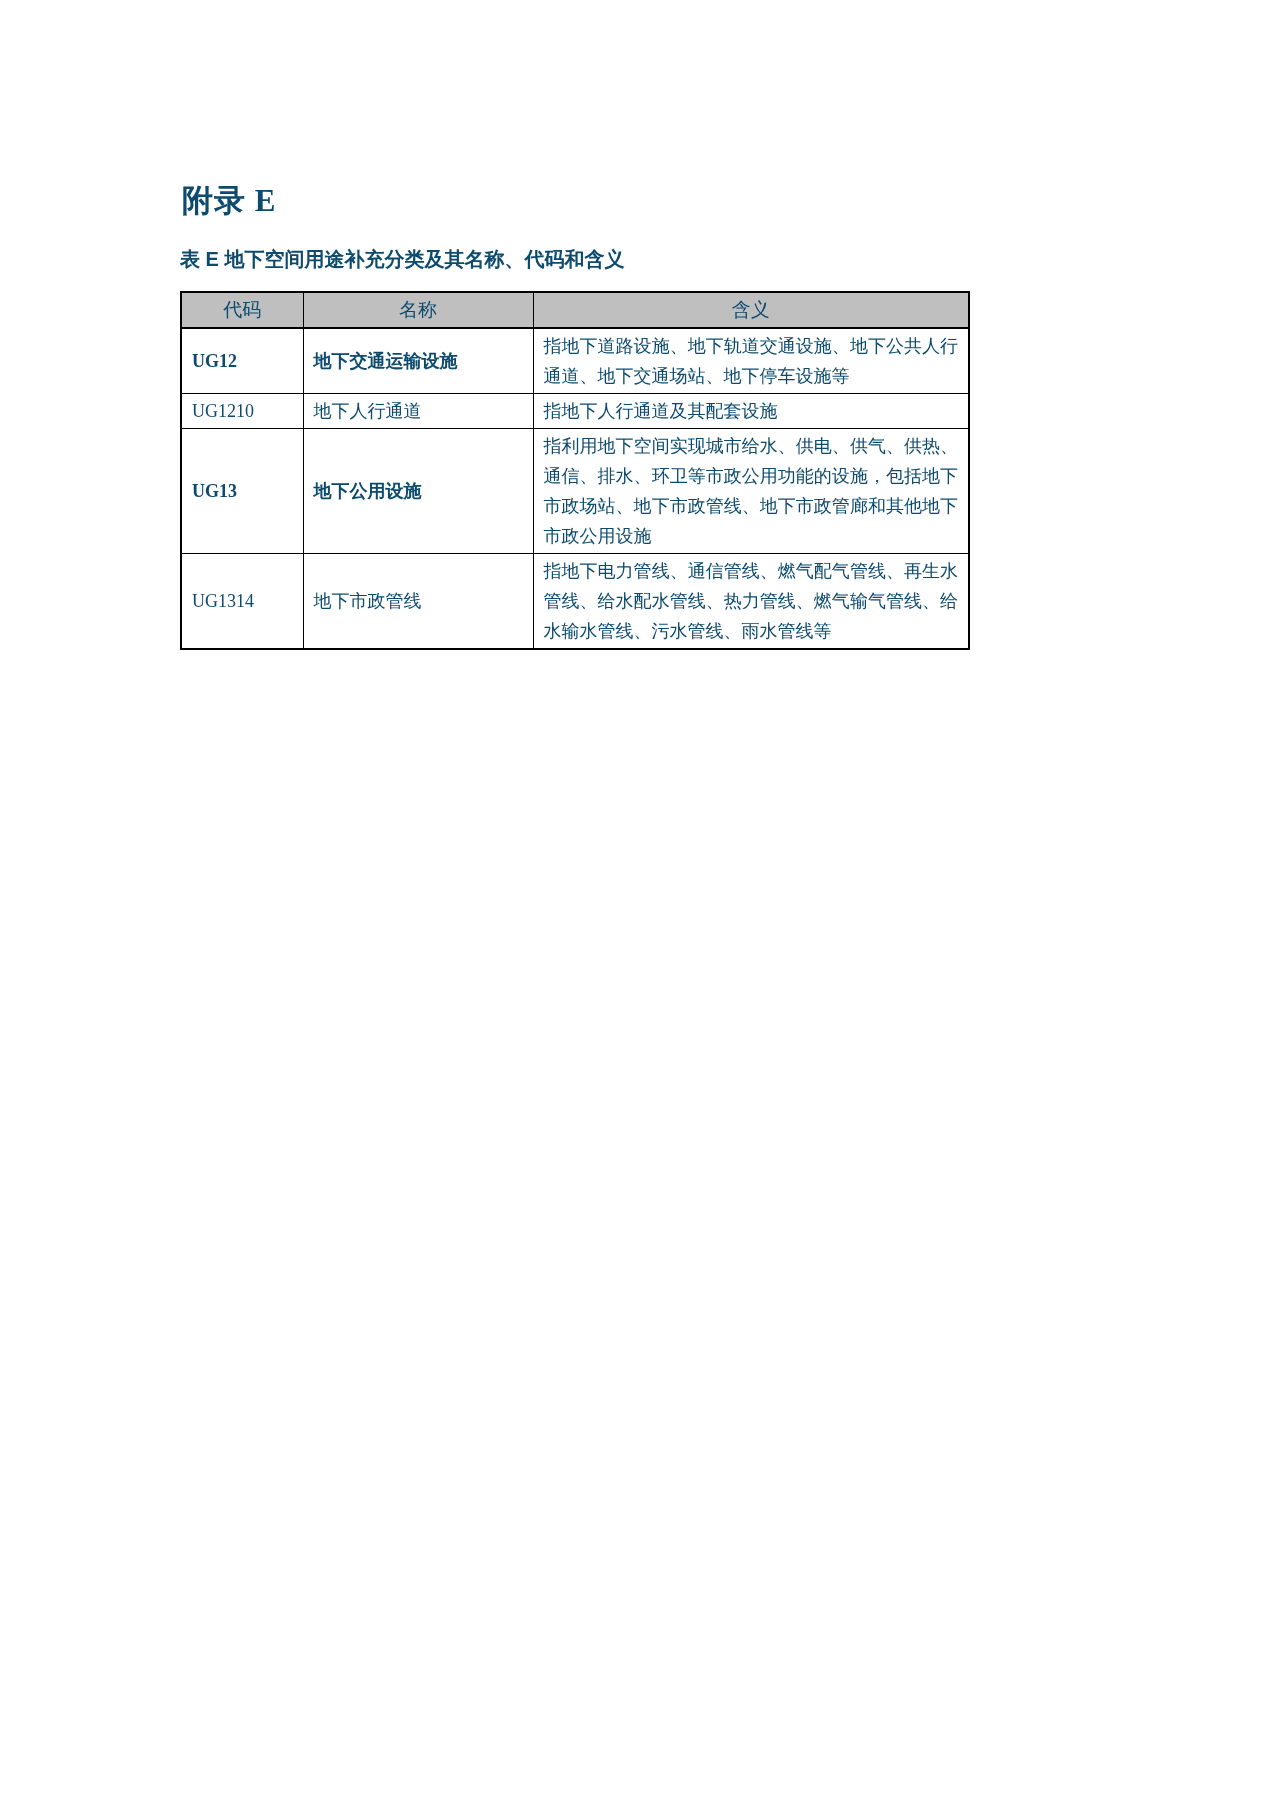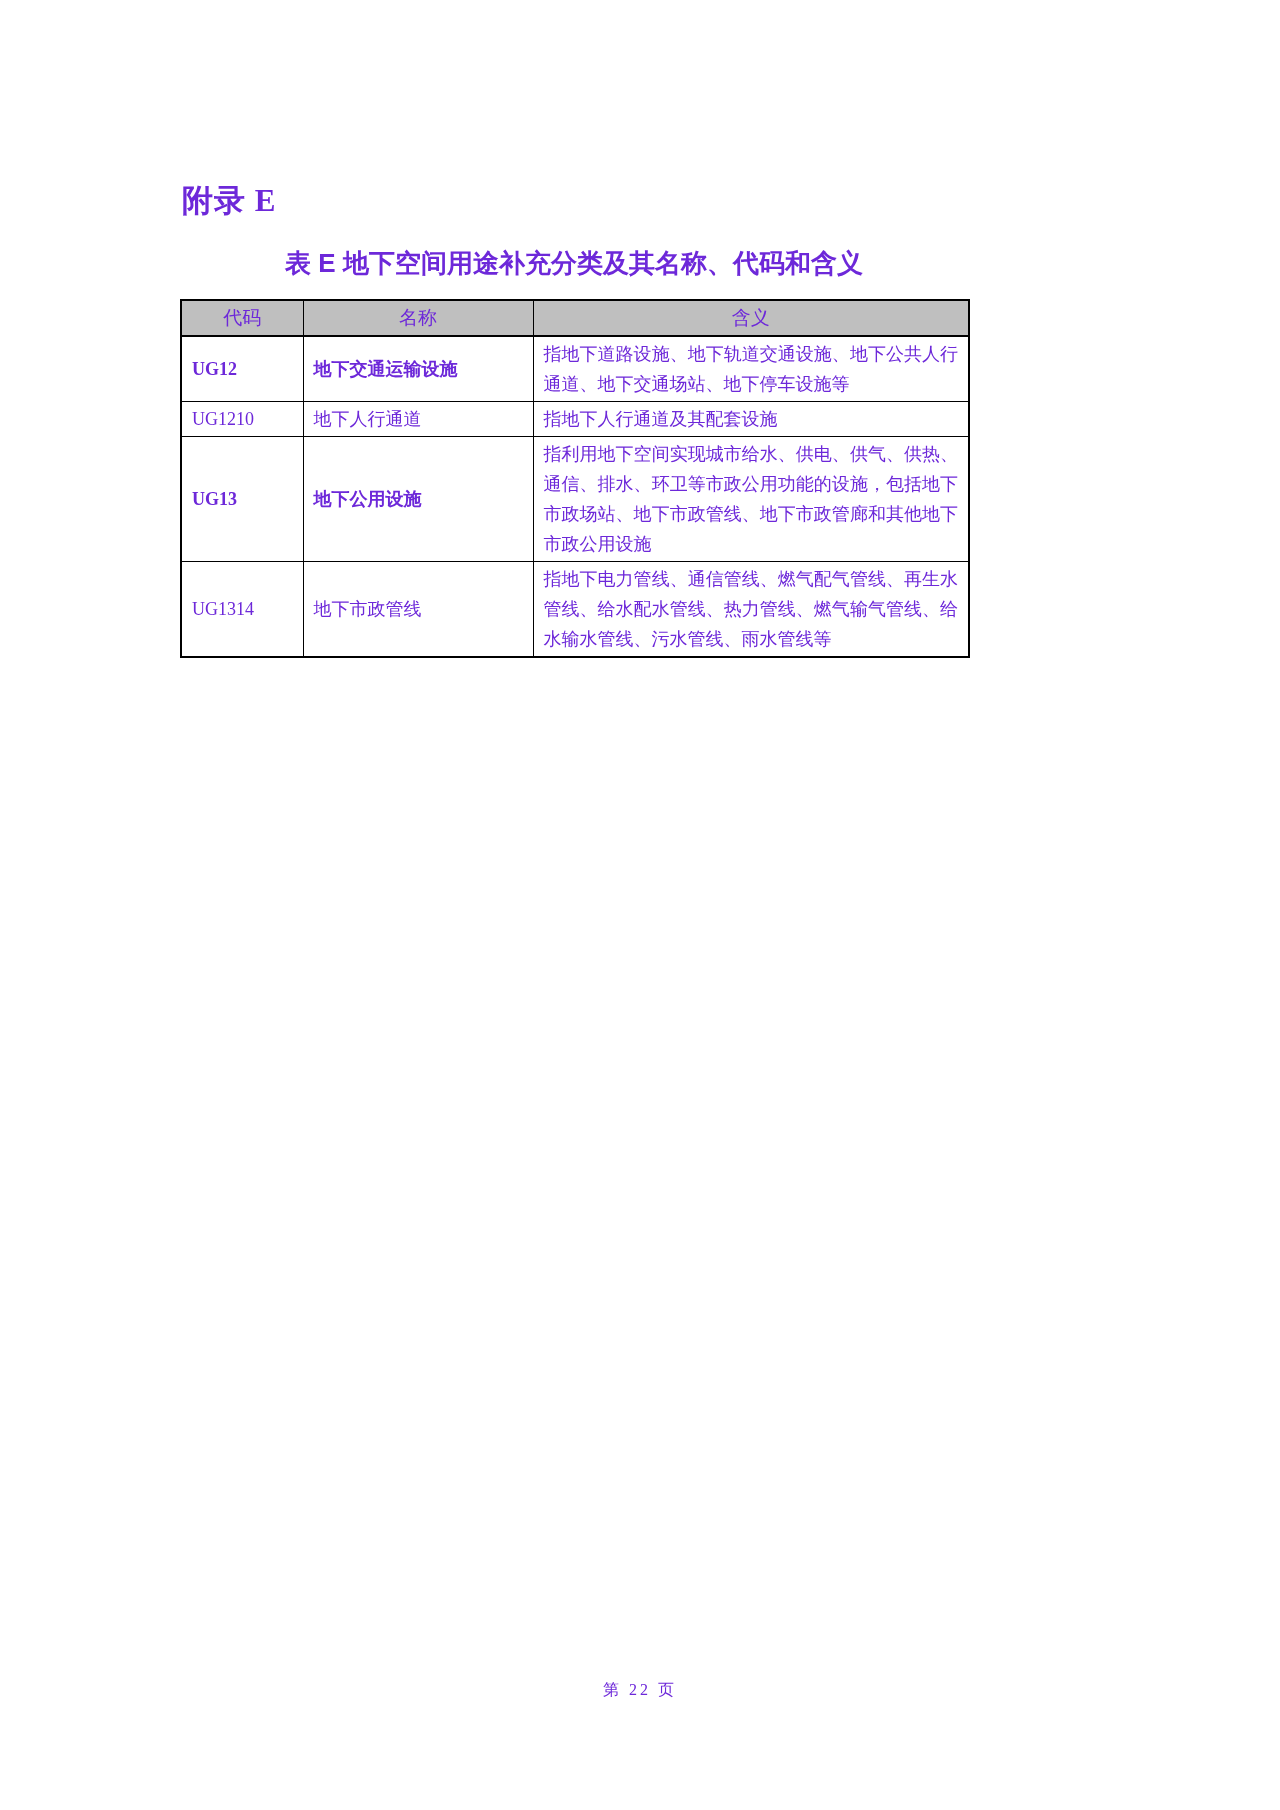--- a/index.html
+++ b/index.html
@@ -2,21 +2,21 @@
 <html><head>
 <meta charset="utf-8">
 <style>
   html, body { margin: 0; padding: 0; background: #ffffff; }
   .page {
     position: relative;
     width: 1280px;
     height: 1810px;
     background: #ffffff;
     font-family: "Liberation Serif", serif;
-    color: #6d28d9;
+    color: #0c4a6e;
     overflow: hidden;
   }
   .doc {
     position: absolute;
     left: 180px;
     top: 0;
     width: 788px;
   }
   .appendix-title {
     margin: 180px 0 0 2px;
@@ -25,24 +25,23 @@
     letter-spacing: 1px;
   }
   .intro {
     margin: 50px 0 0 0;
     text-indent: 31px;
     font-size: 22px;
     line-height: 30px;
   }
   .table-caption {
     margin: 24px 0 8px 0;
-    text-align: center;
     font-family: "Liberation Sans", sans-serif;
     font-weight: bold;
-    font-size: 26px;
+    font-size: 20px;
   }
   table.class-table {
     margin-top: 18px;
     width: 788px;
     border-collapse: collapse;
     table-layout: fixed;
     border: 2px solid #000000;
     padding-left: 12px;
   }
   table.class-table col.c-code { width: 122px; }
@@ -129,14 +128,13 @@
     <td class="meaning-cell">指地下电力管线、通信管线、燃气配气管线、再生水管线、给水配水管线、热力管线、燃气输气管线、给水输水管线、污水管线、雨水管线等</td>
   </tr>
 
 
 
 </tbody>
     </table>
 
   </div>
 
-  <div class="page-footer">第 22 页</div>
 </div>
 
 </body></html>

